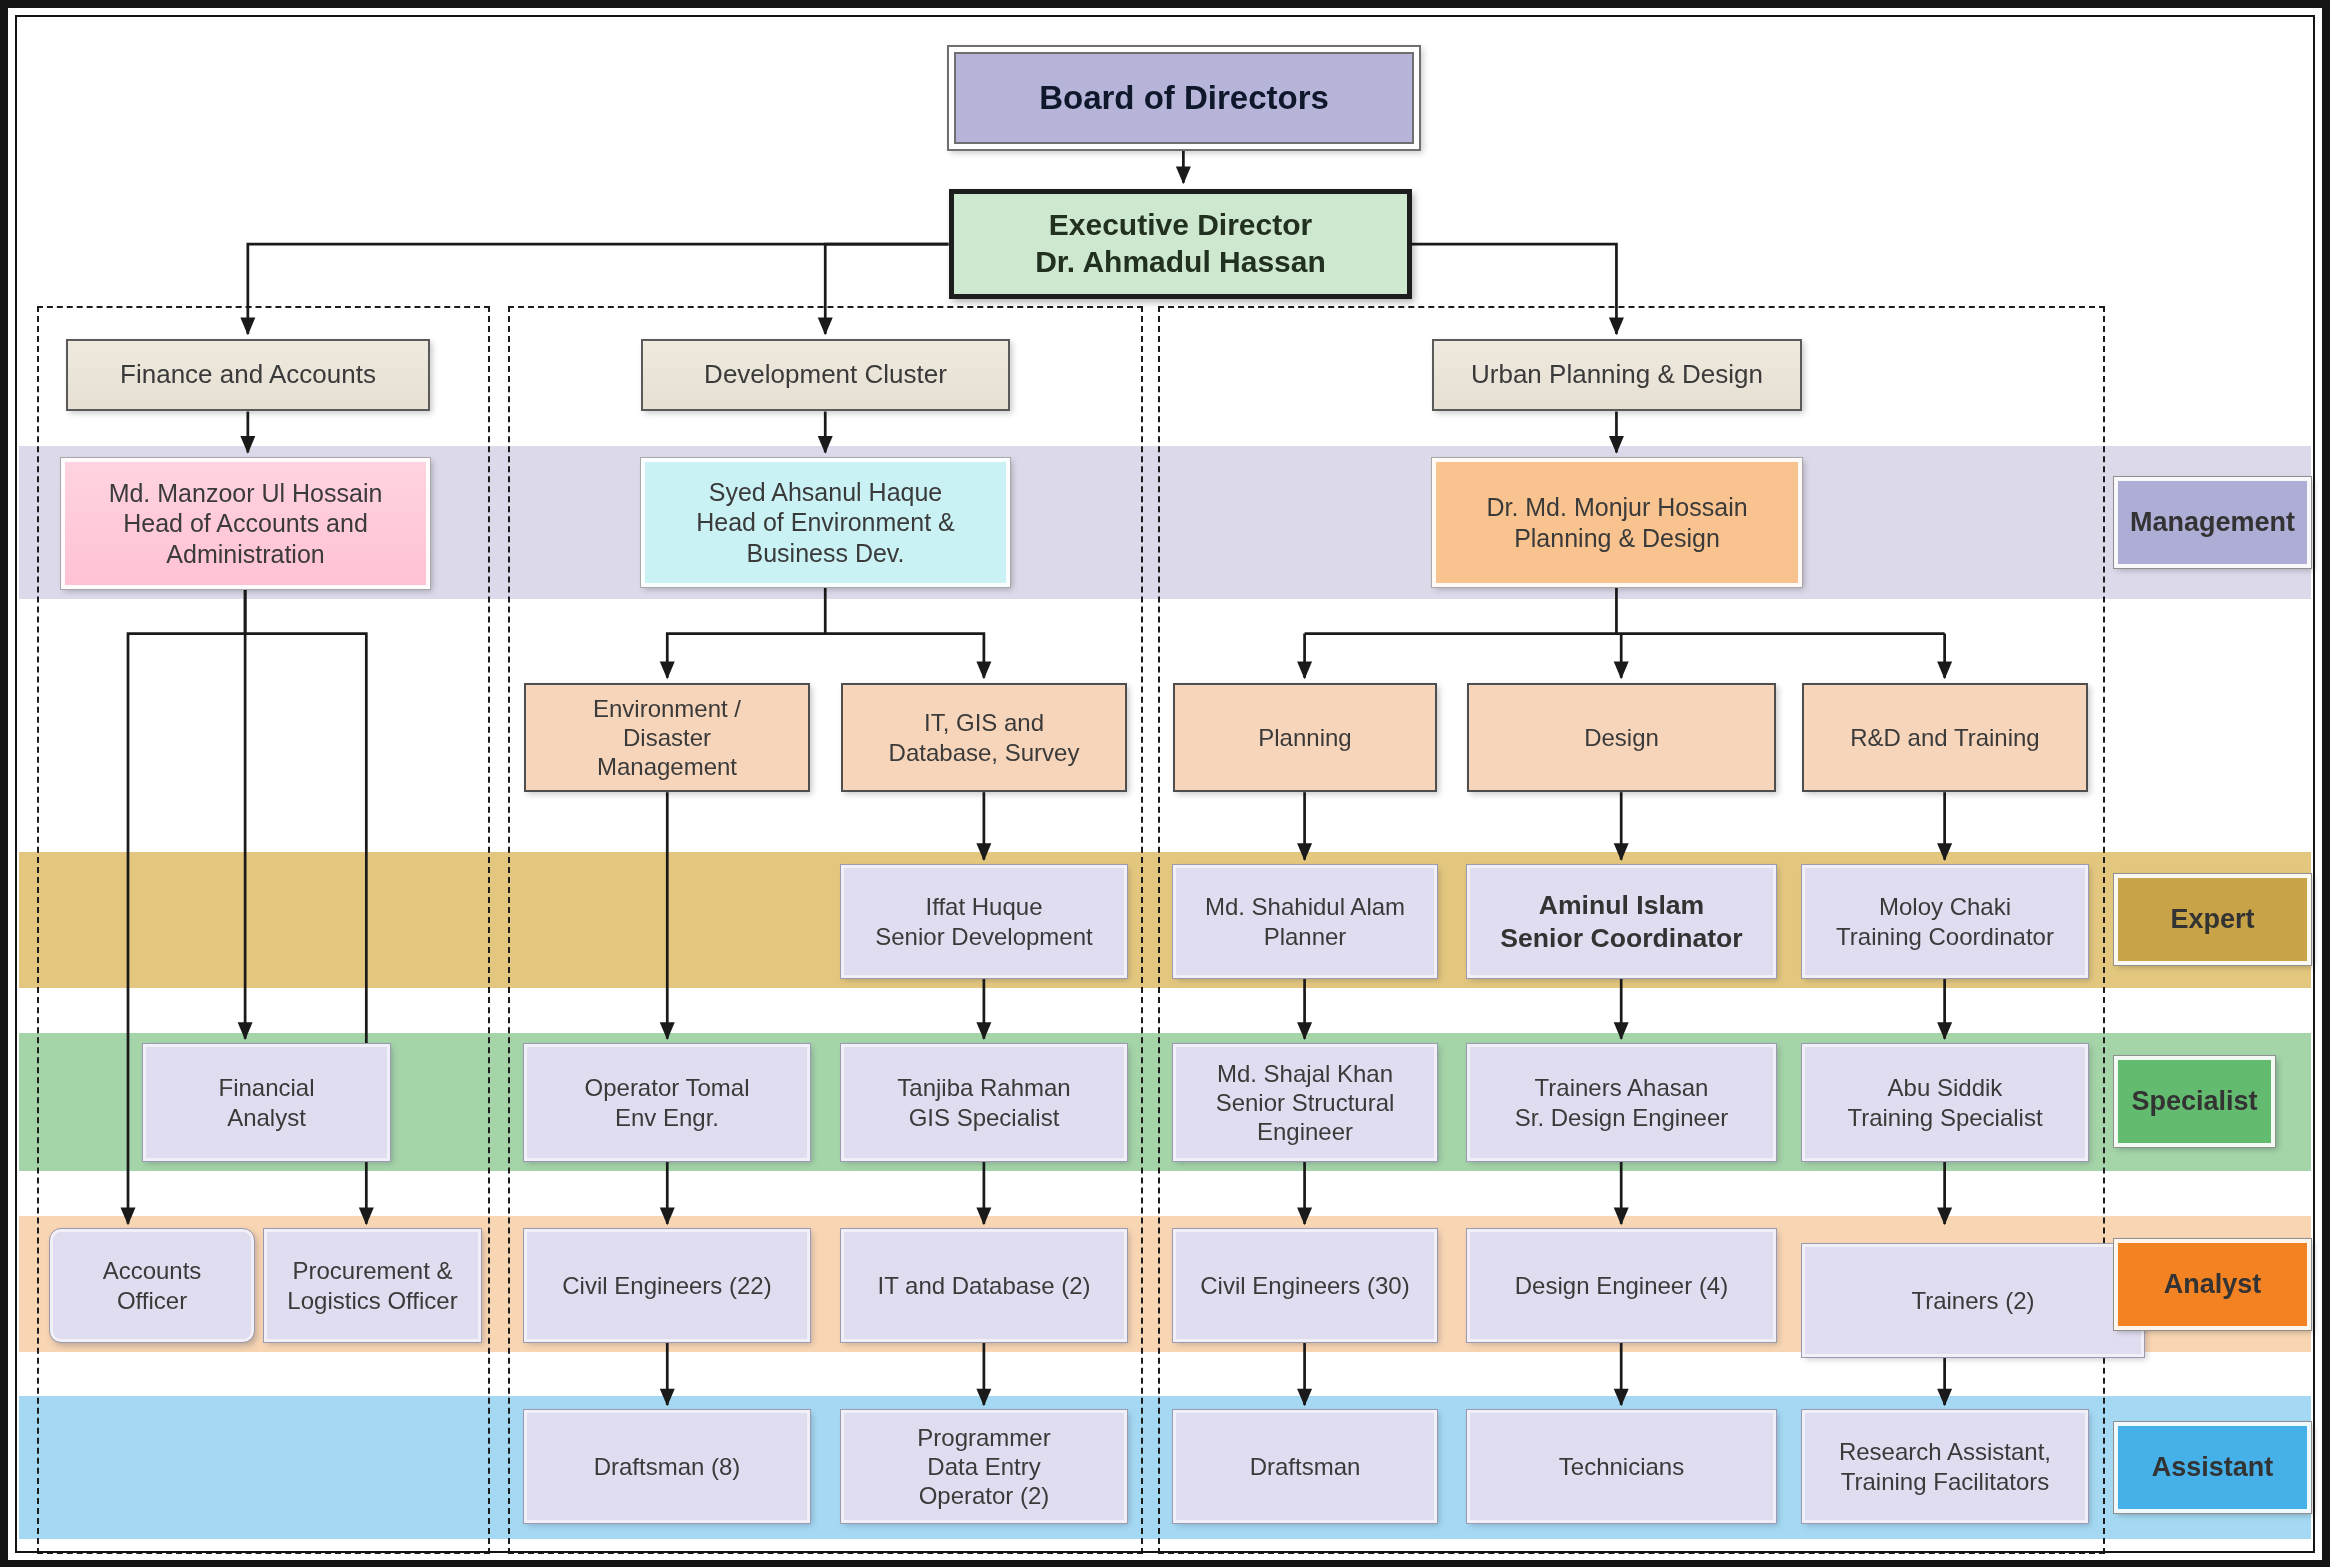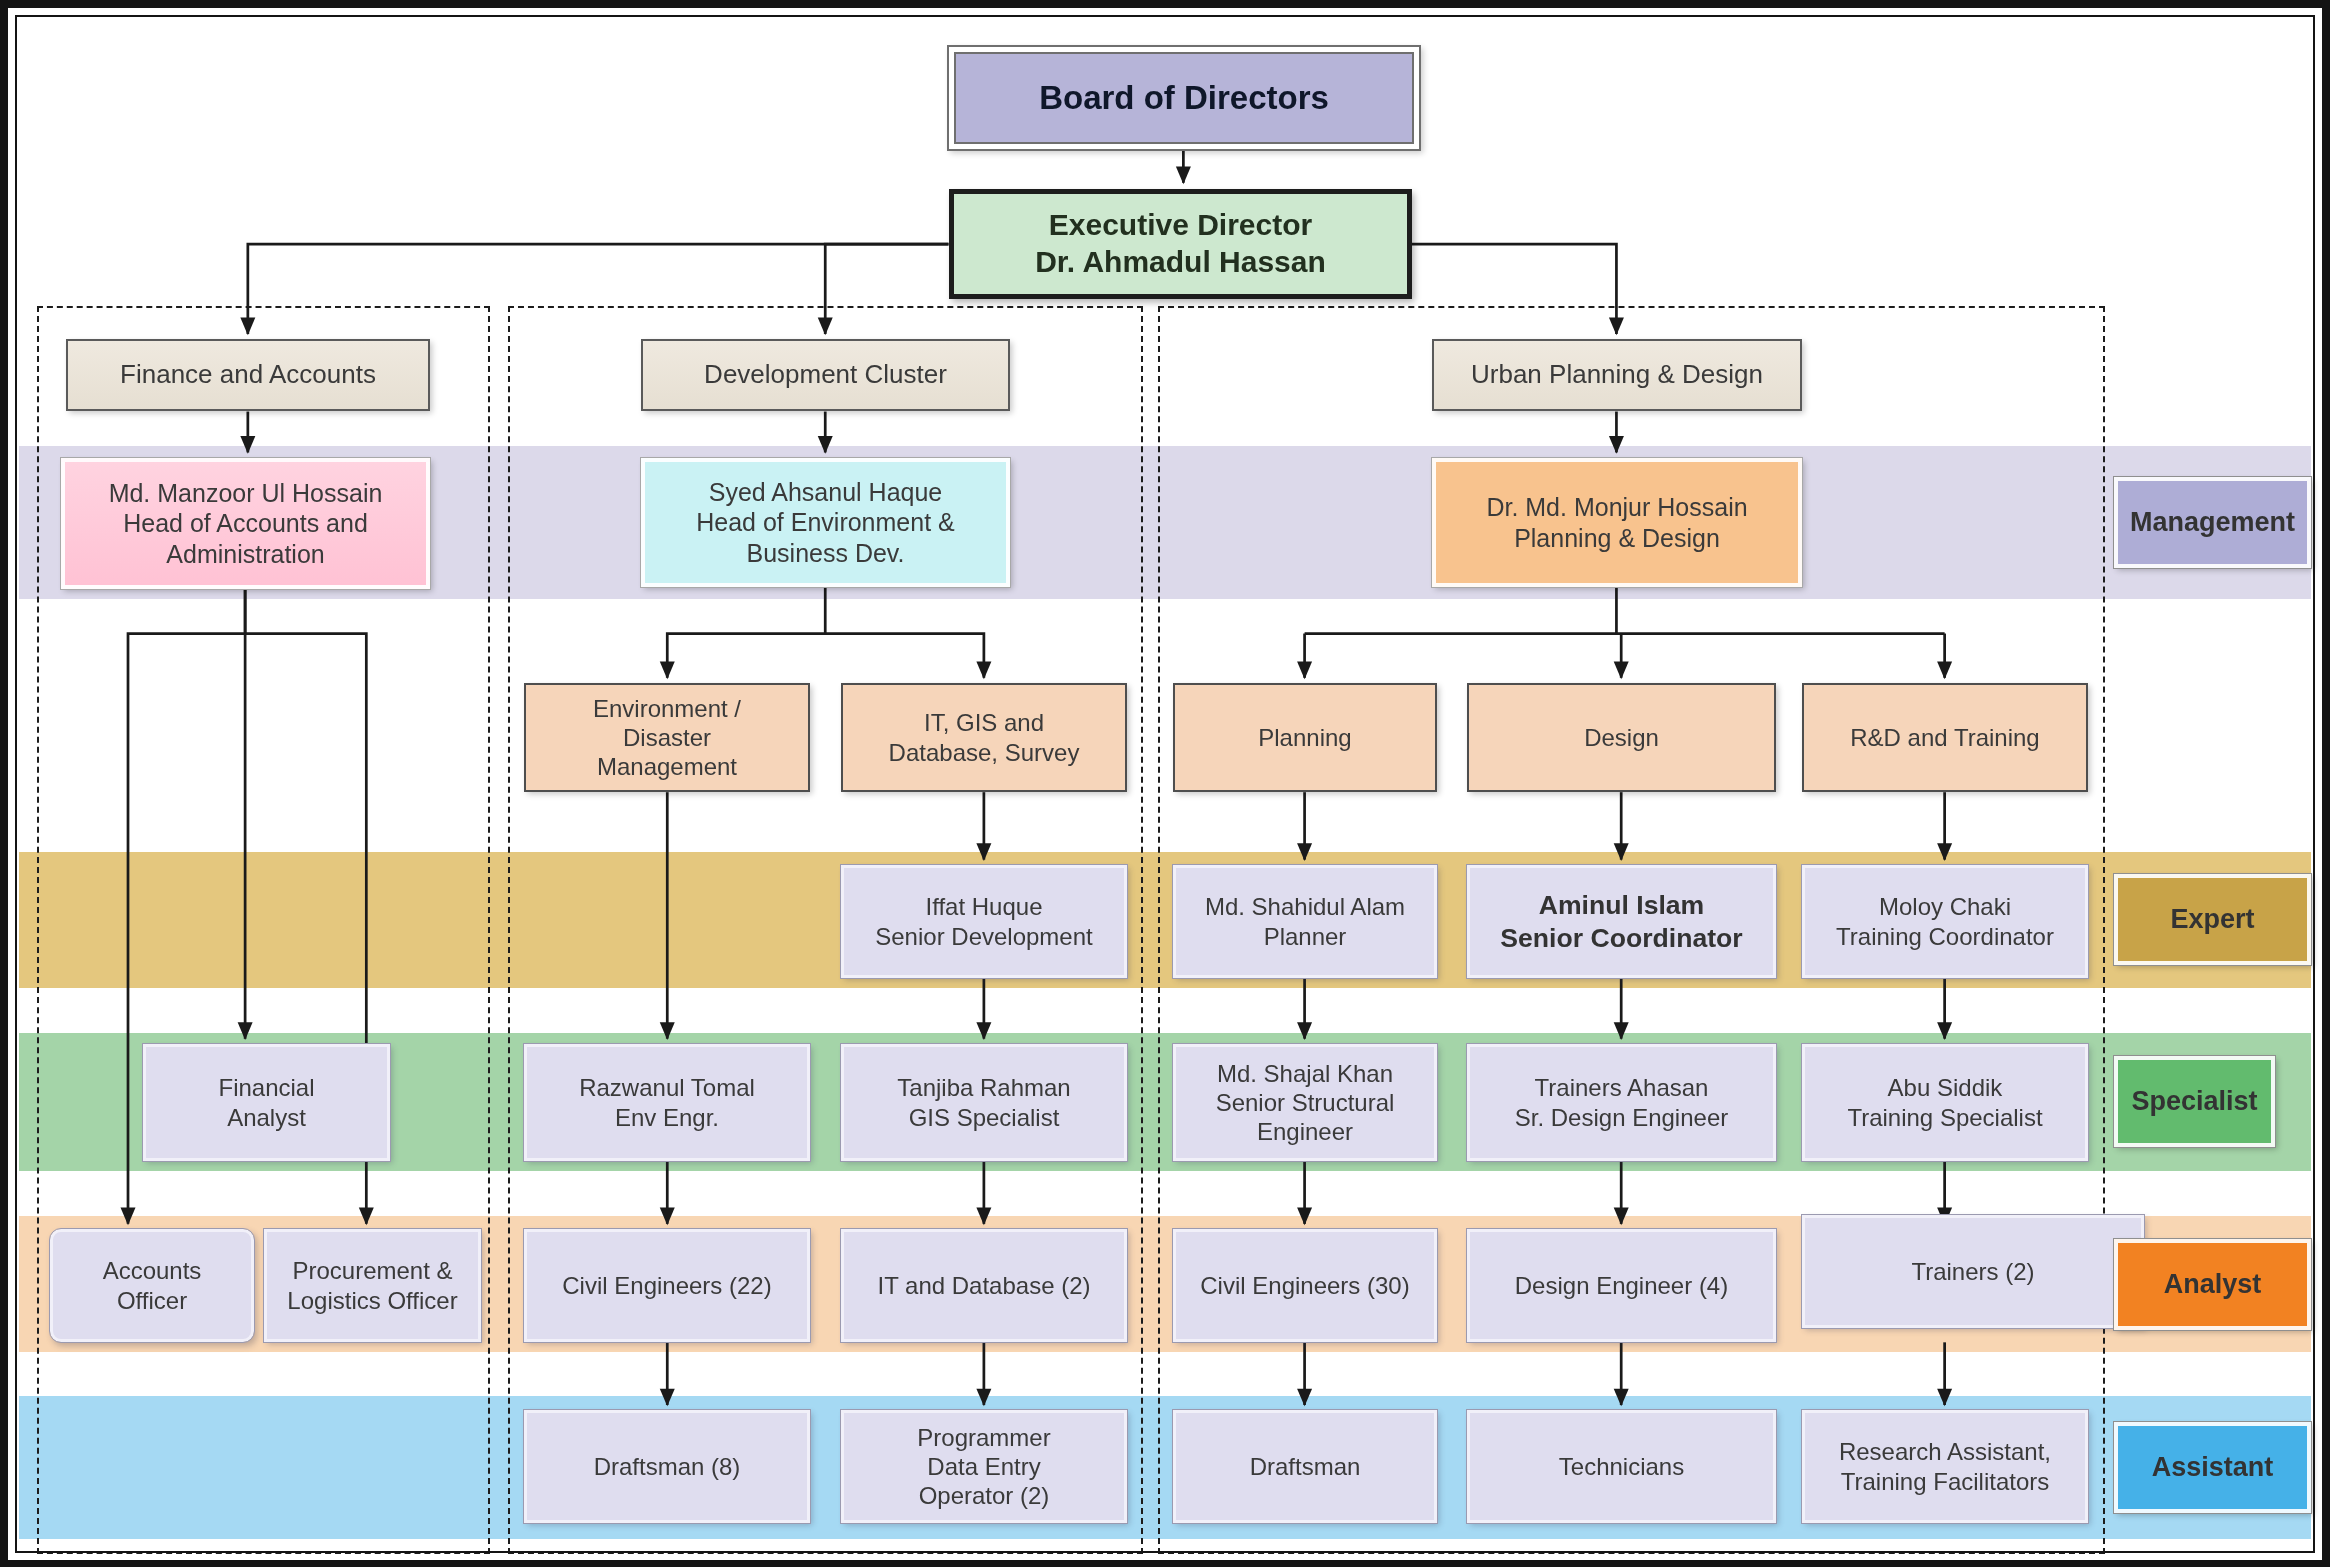--- a/index.html
+++ b/index.html
@@ -143,41 +143,41 @@
 Senior Development</div>
   <div class="node lavender" style="left:1173px;top:865px;width:264px;height:113px;">Md. Shahidul Alam
 Planner</div>
   <div class="node lavender bold-name" style="left:1467px;top:865px;width:309px;height:113px;">Aminul Islam
 Senior Coordinator</div>
   <div class="node lavender" style="left:1802px;top:865px;width:286px;height:113px;">Moloy Chaki
 Training Coordinator</div>
 
   <div class="node lavender" style="left:143px;top:1044px;width:247px;height:117px;">Financial
 Analyst</div>
-  <div class="node lavender" style="left:524px;top:1044px;width:286px;height:117px;">Razwanul Tomal
+  <div class="node lavender" style="left:524px;top:1044px;width:286px;height:117px;">Operator Tomal
 Env Engr.</div>
   <div class="node lavender" style="left:841px;top:1044px;width:286px;height:117px;">Tanjiba Rahman
 GIS Specialist</div>
   <div class="node lavender" style="left:1173px;top:1044px;width:264px;height:117px;">Md. Shajal Khan
 Senior Structural
 Engineer</div>
   <div class="node lavender" style="left:1467px;top:1044px;width:309px;height:117px;">Trainers Ahasan
 Sr. Design Engineer</div>
   <div class="node lavender" style="left:1802px;top:1044px;width:286px;height:117px;">Abu Siddik
 Training Specialist</div>
 
   <div class="node lavender" style="left:50px;top:1229px;width:204px;height:113px;border-radius:11px;">Accounts
 Officer</div>
   <div class="node lavender" style="left:264px;top:1229px;width:217px;height:113px;">Procurement &amp;
 Logistics Officer</div>
   <div class="node lavender" style="left:524px;top:1229px;width:286px;height:113px;">Civil Engineers (22)</div>
   <div class="node lavender" style="left:841px;top:1229px;width:286px;height:113px;">IT and Database (2)</div>
   <div class="node lavender" style="left:1173px;top:1229px;width:264px;height:113px;">Civil Engineers (30)</div>
   <div class="node lavender" style="left:1467px;top:1229px;width:309px;height:113px;">Design Engineer (4)</div>
-  <div class="node lavender" style="left:1802px;top:1215px;width:342px;height:113px;">Trainers (2)</div>
+  <div class="node lavender" style="left:1802px;top:1244px;width:342px;height:113px;">Trainers (2)</div>
 
   <div class="node lavender" style="left:524px;top:1410px;width:286px;height:113px;">Draftsman (8)</div>
   <div class="node lavender" style="left:841px;top:1410px;width:286px;height:113px;">Programmer
 Data Entry
 Operator (2)</div>
   <div class="node lavender" style="left:1173px;top:1410px;width:264px;height:113px;">Draftsman</div>
   <div class="node lavender" style="left:1467px;top:1410px;width:309px;height:113px;">Technicians</div>
   <div class="node lavender" style="left:1802px;top:1410px;width:286px;height:113px;">Research Assistant,
 Training Facilitators</div>
 

